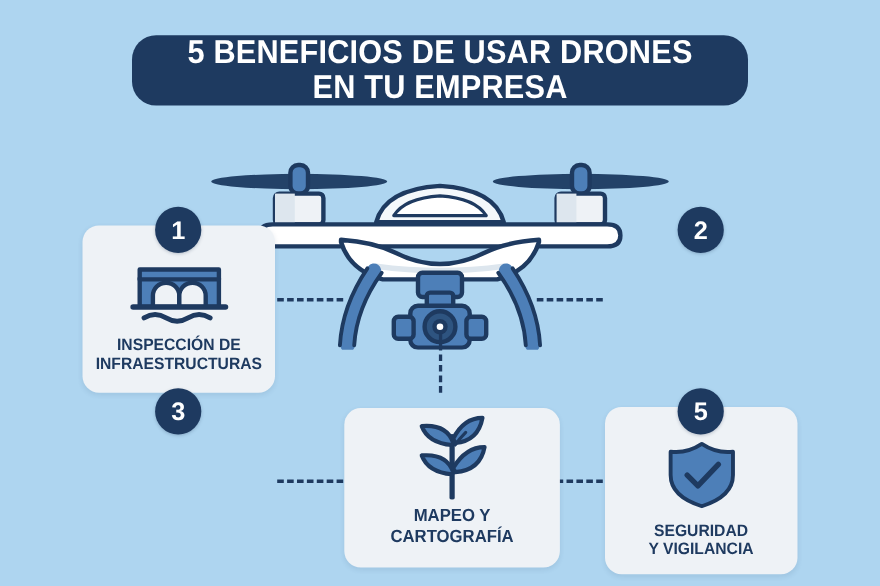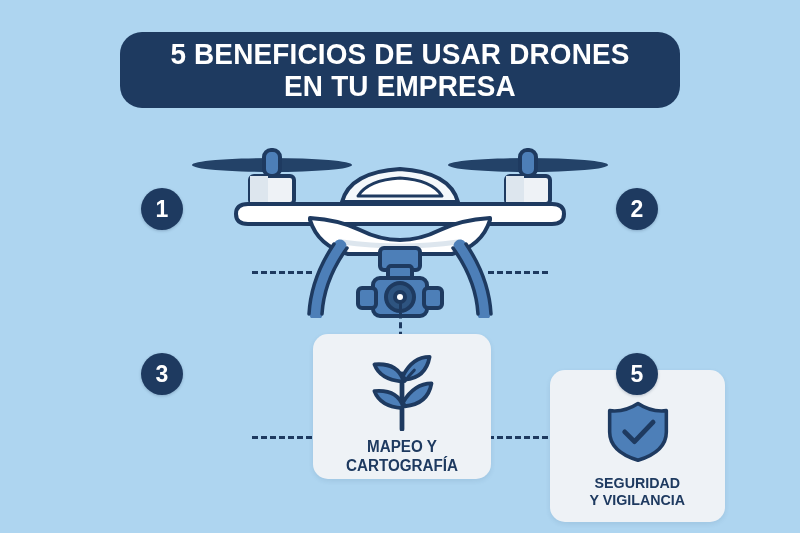--- a/index.html
+++ b/index.html
@@ -20,21 +20,21 @@
     height: 533px;
     background: #aed5f0;
   }
 
   
   #title-banner {
     position: absolute;
     left: 120px;
     top: 32px;
     width: 560px;
-    height: 76px;
+    height: 64px;
     background: #1e3a60;
     border-radius: 22px;
     display: flex;
     align-items: center;
     justify-content: center;
     box-sizing: border-box;
     padding: 0 18px;
   }
   #title-text {
     color: #ffffff;
@@ -74,21 +74,21 @@
     text-align: center;
     text-transform: uppercase;
     transform: scaleX(0.95);
     white-space: pre-line;
   }
 
   
   #card-1 { left: 75px;  top: 205px; width: 175px; height: 152px; padding-top: 28px; }
   #card-2 { left: 550px; top: 205px; width: 175px; height: 152px; padding-top: 28px; }
   #card-3 { left: 75px;  top: 370px; width: 175px; height: 152px; padding-top: 28px; }
-  #card-4 { left: 313px; top: 334px; width: 178px; height: 145px; padding-top: 18px; }
+  #card-4 { left: 313px; top: 371px; width: 196px; height: 145px; padding-top: 4px; }
   #card-5 { left: 550px; top: 370px; width: 175px; height: 152px; padding-top: 28px; }
 
   #card-1 .card-icon, #card-2 .card-icon,
   #card-3 .card-icon, #card-5 .card-icon { height: 66px; }
   #card-4 .card-icon { height: 80px; }
 
   #card-1 .card-label { margin-top: 6px; }
   #card-2 .card-label { margin-top: 8px; }
   #card-3 .card-label { margin-top: 10px; }
   #card-4 .card-label { margin-top: 6px; font-size: 16px; }
@@ -196,20 +196,36 @@
       </g>
     </svg>
   </div>
 
   <div class="connector conn-h" id="conn-left-top"></div>
   <div class="connector conn-h" id="conn-right-top"></div>
   <div class="connector conn-h" id="conn-left-bot"></div>
   <div class="connector conn-h" id="conn-right-bot"></div>
   <div class="connector conn-v" id="conn-center-v"></div>
 
+  <div class="card" id="card-1">
+    <div class="card-icon">
+      <svg viewBox="0 0 100 66" width="100" height="66" xmlns="http://www.w3.org/2000/svg">
+        <g stroke="#1e3a60" stroke-width="4" stroke-linejoin="round" stroke-linecap="round" fill="none">
+          <path d="M 14 20 L 86 20 L 86 46 L 14 46 Z" fill="#4d7fb8"></path>
+          <rect x="14" y="12" width="72" height="9" fill="#4d7fb8"></rect>
+          <path d="M 26 46 L 26 36 A 12 12 0 0 1 50 36 L 50 46 Z" fill="#eef2f6"></path>
+          <path d="M 50 46 L 50 36 A 12 12 0 0 1 74 36 L 74 46 Z" fill="#eef2f6"></path>
+          <line x1="8" y1="46" x2="92" y2="46" stroke-width="5"></line>
+          <path d="M 18 56 Q 28 50 38 56 Q 48 62 58 56 Q 68 50 78 56" stroke-width="4.5"></path>
+        </g>
+      </svg>
+    </div>
+    <div class="card-label">INSPECCIÓN DE
+INFRAESTRUCTURAS</div>
+  </div>
   <div class="badge" id="badge-1">1</div>
 
   <div class="badge" id="badge-2">2</div>
 
   <div class="badge" id="badge-3">3</div>
 
   <div class="card" id="card-4">
     <div class="card-icon">
       <svg viewBox="0 0 90 82" width="86" height="78" xmlns="http://www.w3.org/2000/svg">
         <g stroke="#1e3a60" stroke-width="4" stroke-linejoin="round" stroke-linecap="round">

